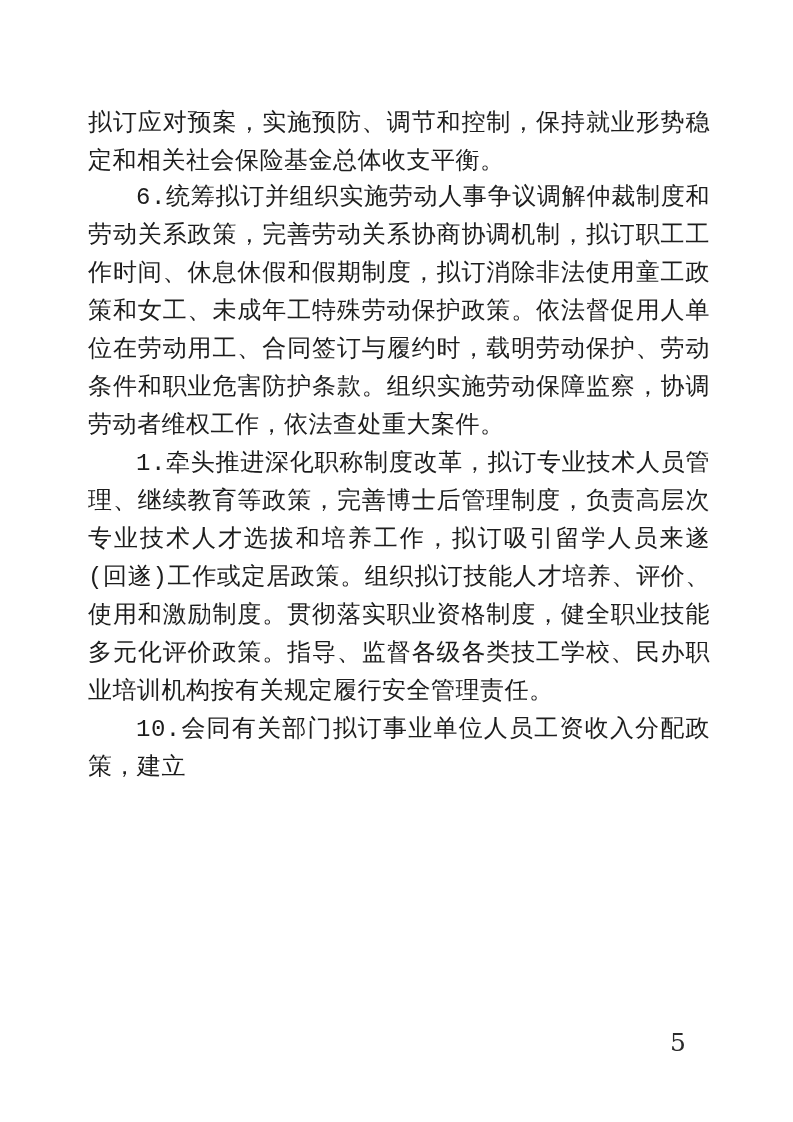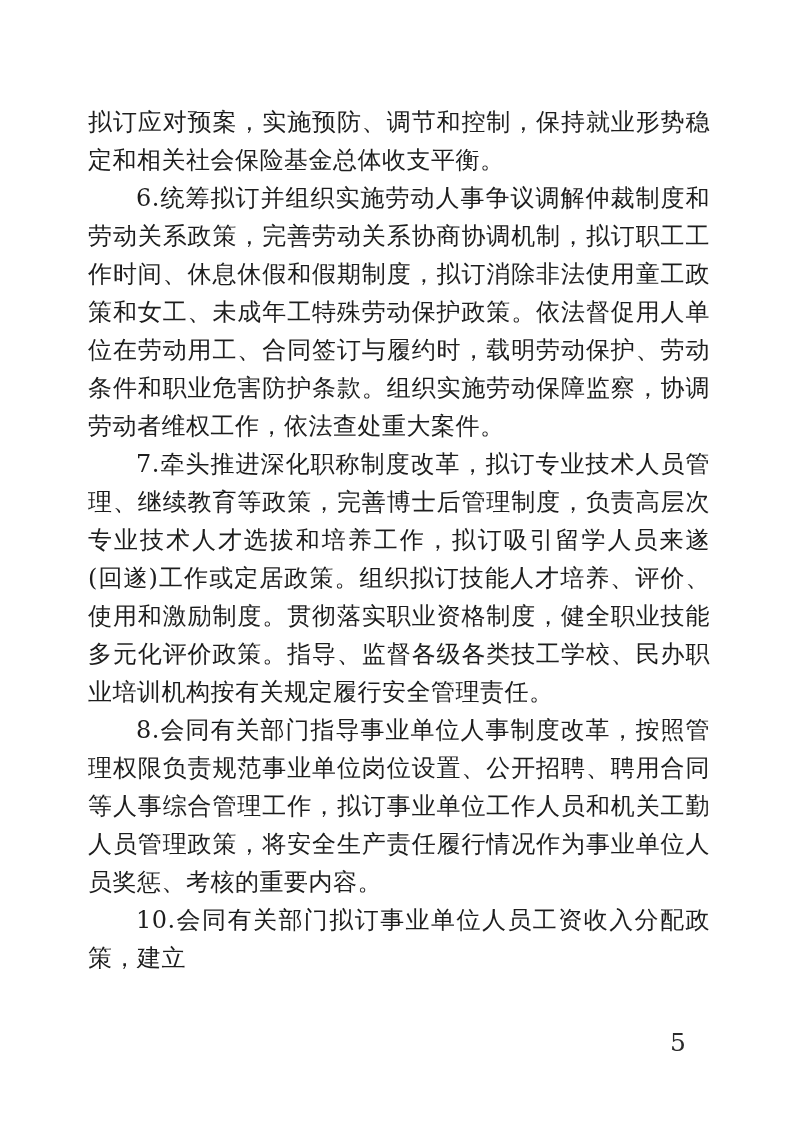--- a/index.html
+++ b/index.html
@@ -26,37 +26,37 @@
     margin: 0;
     font-size: 24px;
     line-height: 38px;
     text-align: justify;
     text-align-last: left;
     letter-spacing: 0.5px;
     word-break: break-all;
   }
   .para.indent {
     text-indent: 2em;
+    font-family: Liberation Mono, monospace;
   }
   .page-number {
     position: absolute;
     left: 666px;
     top: 1026px;
     width: 24px;
     font-size: 25px;
     line-height: 34px;
     text-align: center;
     color: #2a2a2a;
   }
 </style>
 </head>
 <body>
 
 <div class="page">
   <div class="content">
     <p class="para">拟订应对预案，实施预防、调节和控制，保持就业形势稳定和相关社会保险基金总体收支平衡。</p>
     <p class="para indent">6.统筹拟订并组织实施劳动人事争议调解仲裁制度和劳动关系政策，完善劳动关系协商协调机制，拟订职工工作时间、休息休假和假期制度，拟订消除非法使用童工政策和女工、未成年工特殊劳动保护政策。依法督促用人单位在劳动用工、合同签订与履约时，载明劳动保护、劳动条件和职业危害防护条款。组织实施劳动保障监察，协调劳动者维权工作，依法查处重大案件。</p>
-    <p class="para indent">7.牵头推进深化职称制度改革，拟订专业技术人员管理、继续教育等政策，完善博士后管理制度，负责高层次专业技术人才选拔和培养工作，拟订吸引留学人员来遂(回遂)工作或定居政策。组织拟订技能人才培养、评价、使用和激励制度。贯彻落实职业资格制度，健全职业技能多元化评价政策。指导、监督各级各类技工学校、民办职业培训机构按有关规定履行安全管理责任。</p>
-    <p class="para indent">8.会同有关部门指导事业单位人事制度改革，按照管理权限负责规范事业单位岗位设置、公开招聘、聘用合同等人事综合管理工作，拟订事业单位工作人员和机关工勤人员管理政策，将安全生产责任履行情况作为事业单位人员奖惩、考核的重要内容。</p>
+    <p class="para indent">1.牵头推进深化职称制度改革，拟订专业技术人员管理、继续教育等政策，完善博士后管理制度，负责高层次专业技术人才选拔和培养工作，拟订吸引留学人员来遂(回遂)工作或定居政策。组织拟订技能人才培养、评价、使用和激励制度。贯彻落实职业资格制度，健全职业技能多元化评价政策。指导、监督各级各类技工学校、民办职业培训机构按有关规定履行安全管理责任。</p>
     <p class="para indent">10.会同有关部门拟订事业单位人员工资收入分配政策，建立</p>
   </div>
   <div class="page-number">5</div>
 </div>
 
 </body></html>

